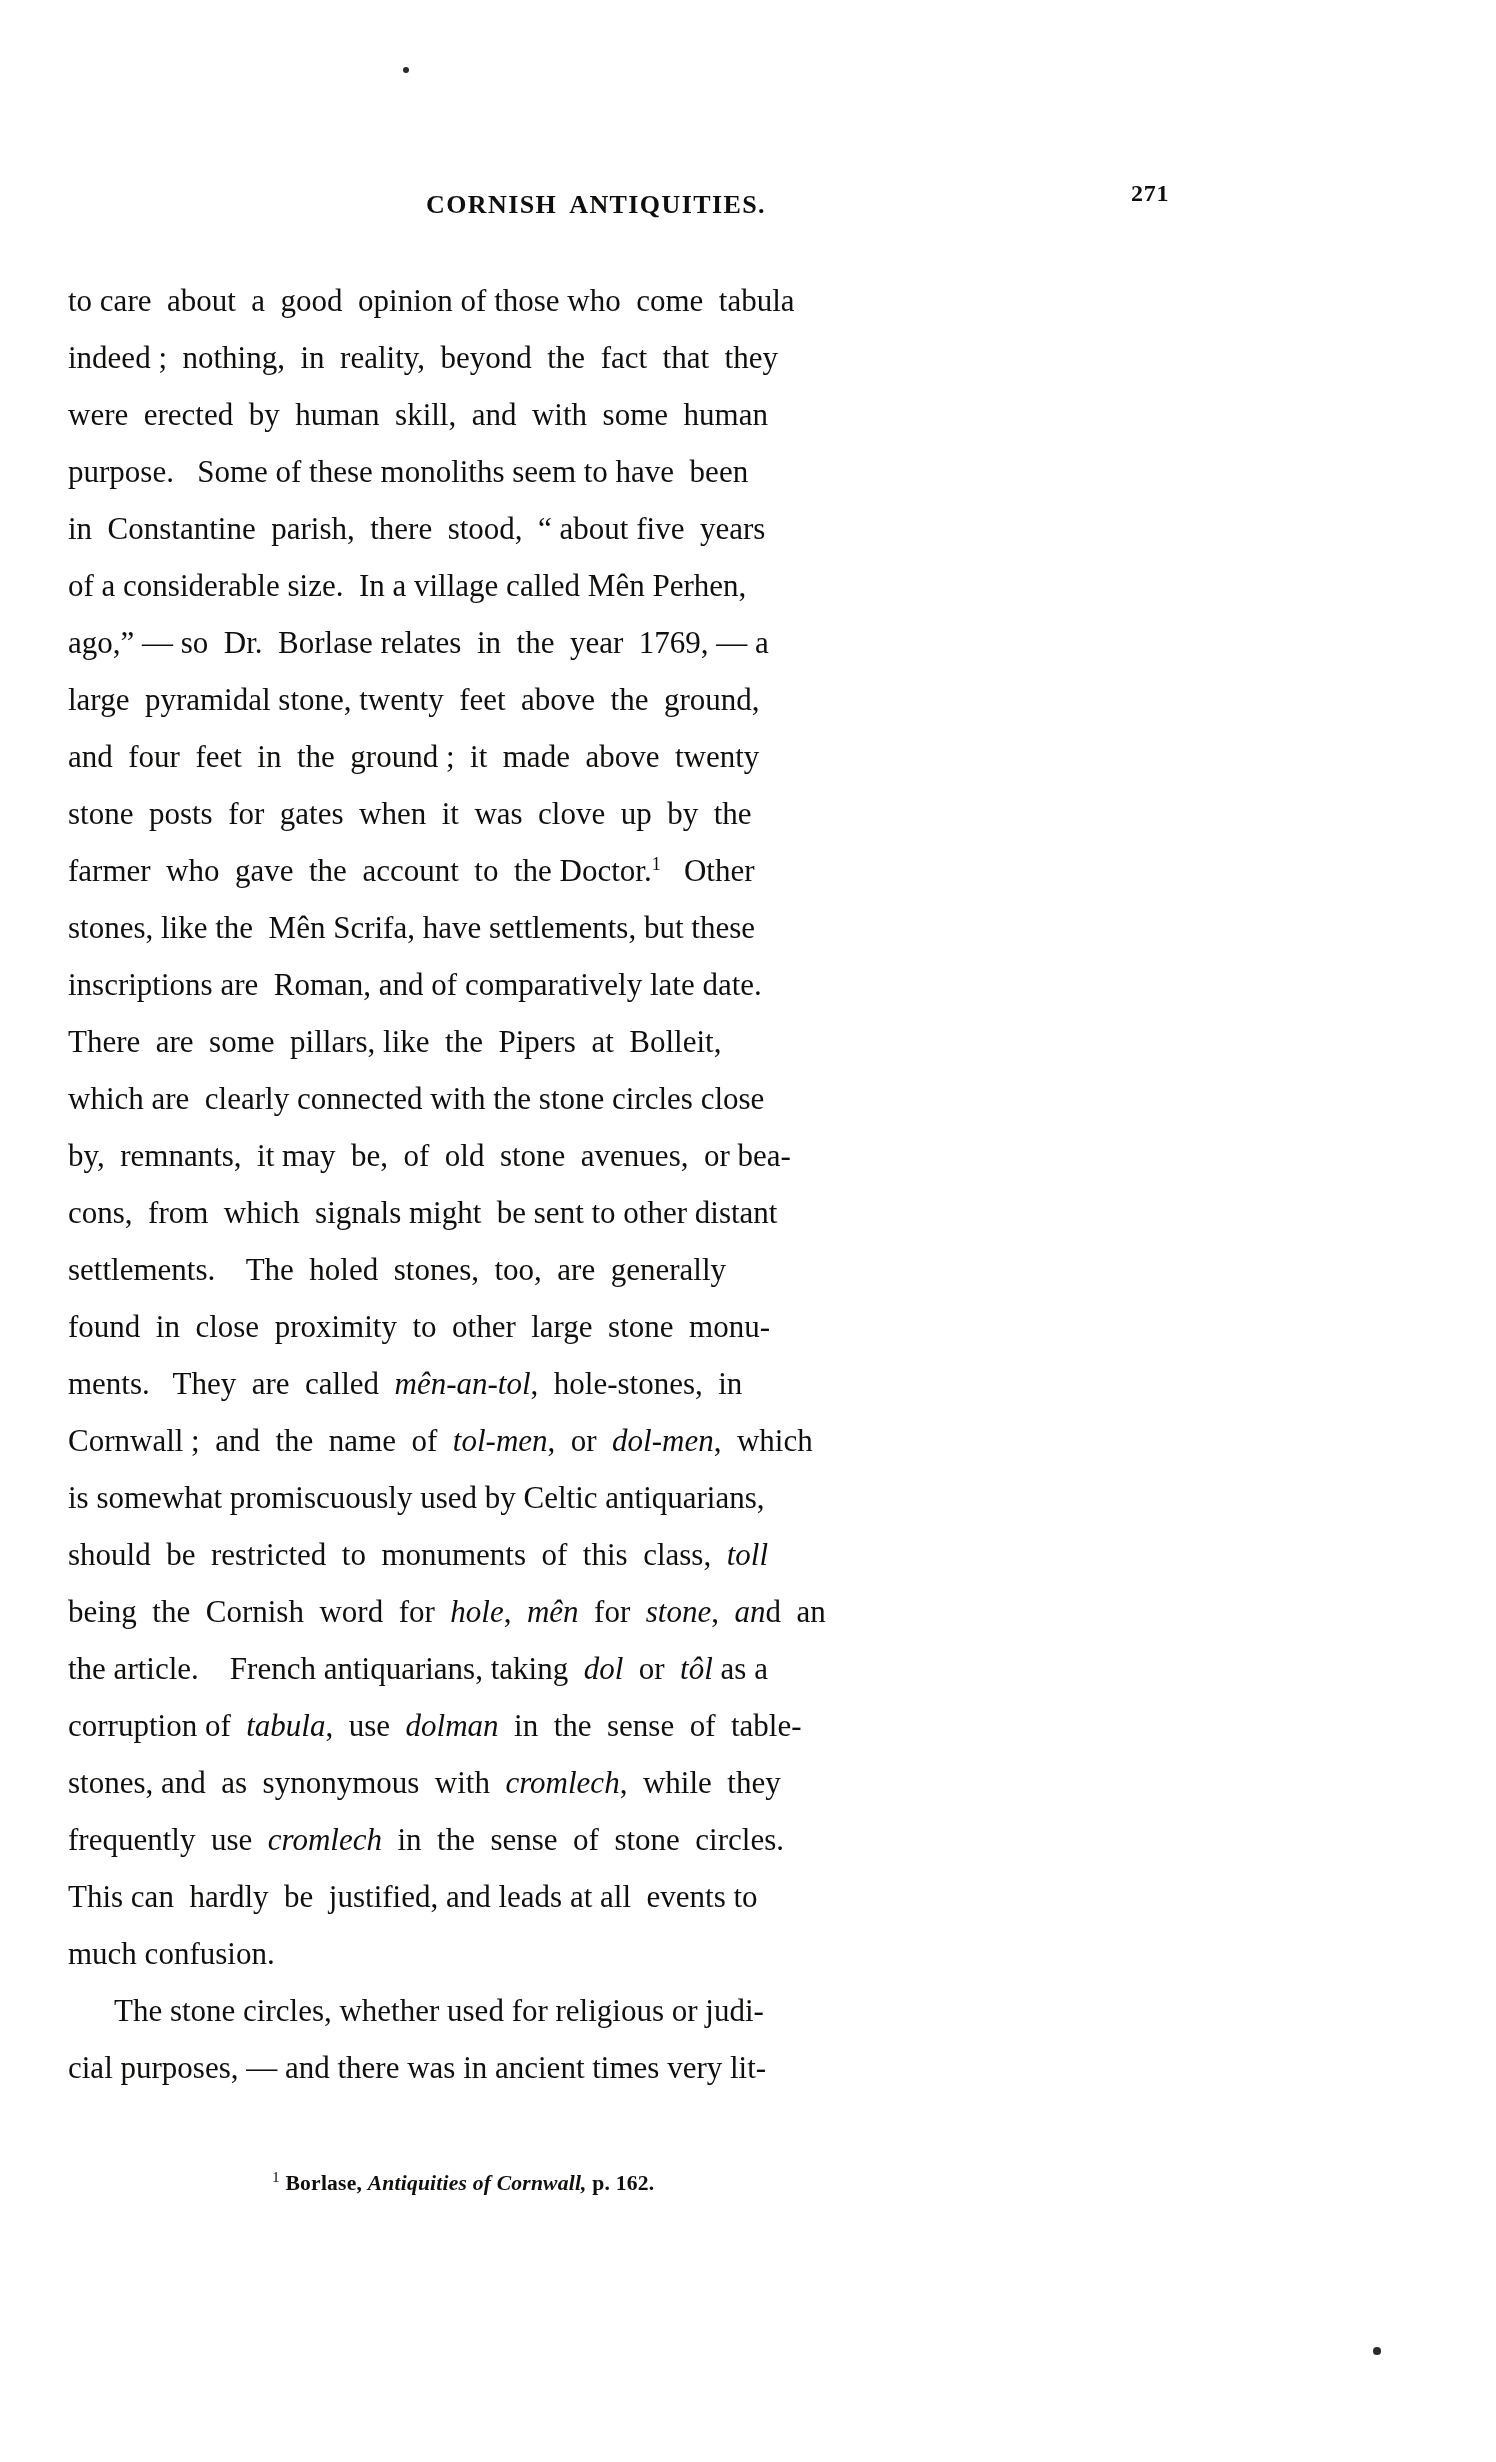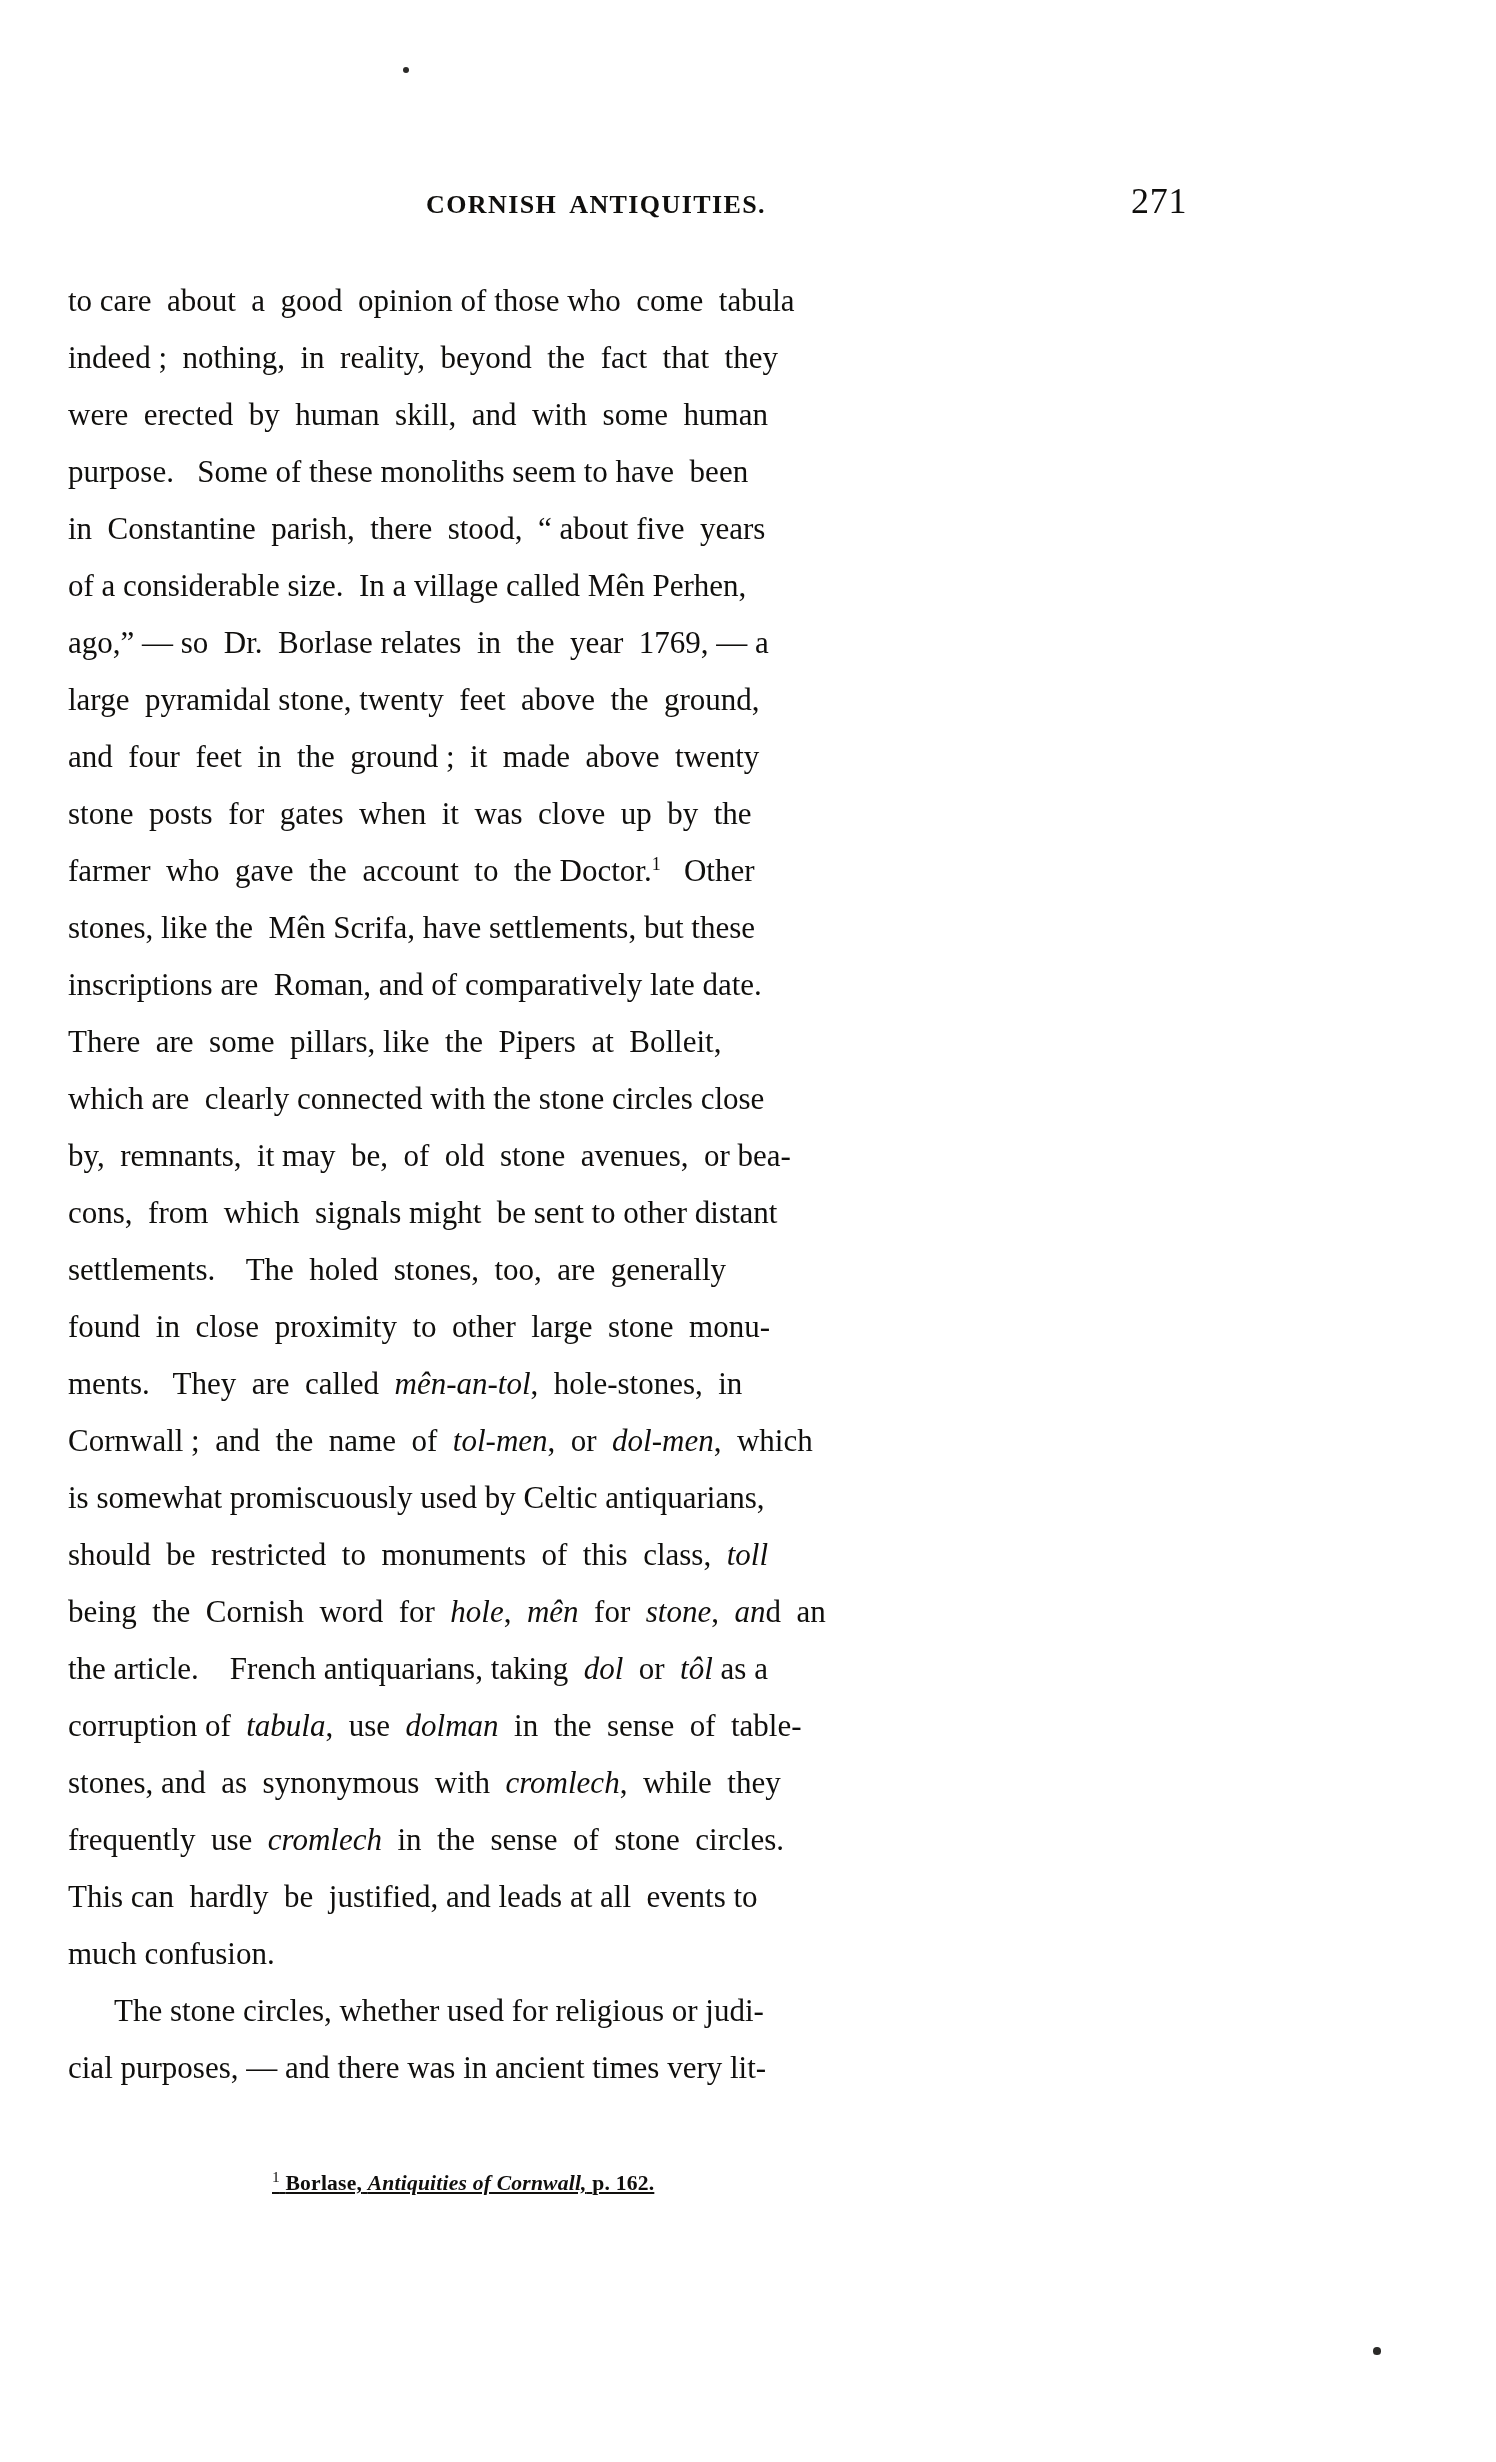--- a/index.html
+++ b/index.html
@@ -54,22 +54,22 @@
     font-size: 26px;
     letter-spacing: 1.4px;
     word-spacing: 5.6px;
     font-family: "Liberation Serif", serif;
     font-weight: bold;
   }
   .running-head .page-number {
     position: absolute;
     left: 1131px;
     top: -9.8px;
-    font-size: 36px;
-    font-weight: normal;
+    font-size: 24px;
+    font-weight: bold;
     letter-spacing: 0.7px;
     text-align: center;
   }
 
   .body-text {
     position: absolute;
     left: 68px;
     top: 272px;
     width: 1146px;
     font-size: 31px;
@@ -94,21 +94,20 @@
   }
 
   .footnote {
     position: absolute;
     left: 272px;
     top: 2169px;
     width: 921px;
     font-size: 21.6px;
     line-height: 28px;
     letter-spacing: 0.2px;
-    text-decoration: underline;
   }
   .footnote sup {
     font-size: 15.4px;
     vertical-align: super;
     line-height: 0;
   }
   .footnote .fn-bold {
     font-weight: bold;
   }
   .footnote .fn-ital {

